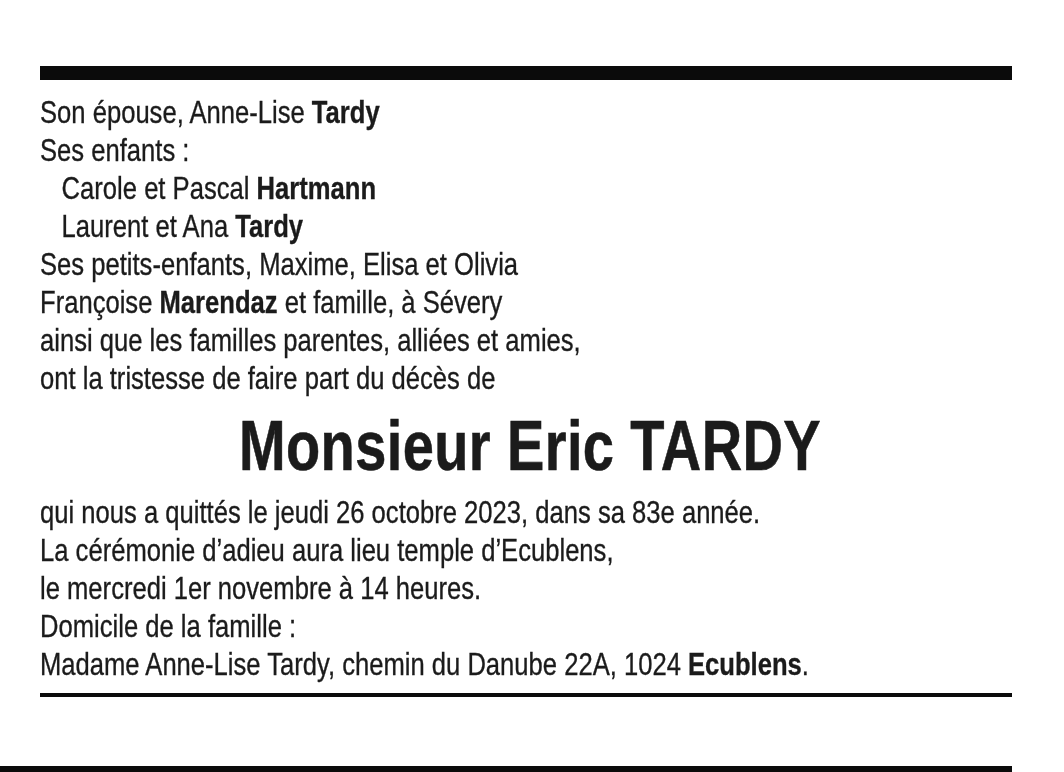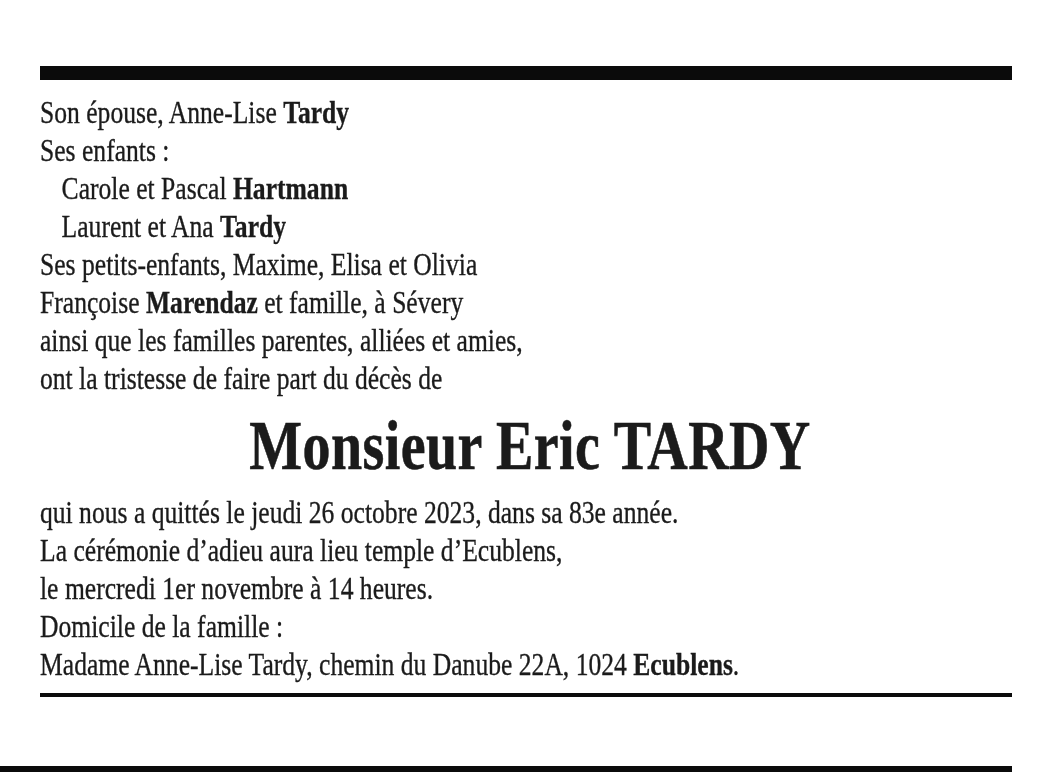--- a/index.html
+++ b/index.html
@@ -9,21 +9,21 @@
     --bg-color:#ffffff;
   }
   *{margin:0;padding:0;box-sizing:border-box;}
   html,body{background:#fff;}
   .page{
     position:relative;
     width:1012px;
     height:772px;
     background:var(--bg-color);
     overflow:hidden;
-    font-family:Liberation Serif, serif;
+    font-family:Liberation Sans, sans-serif;
     color:var(--text-color);
   }
   
   .top-bar{
     position:absolute;
     left:40px; top:66px;
     width:980px; height:14px;
     background:var(--bar-color);
   }
   

